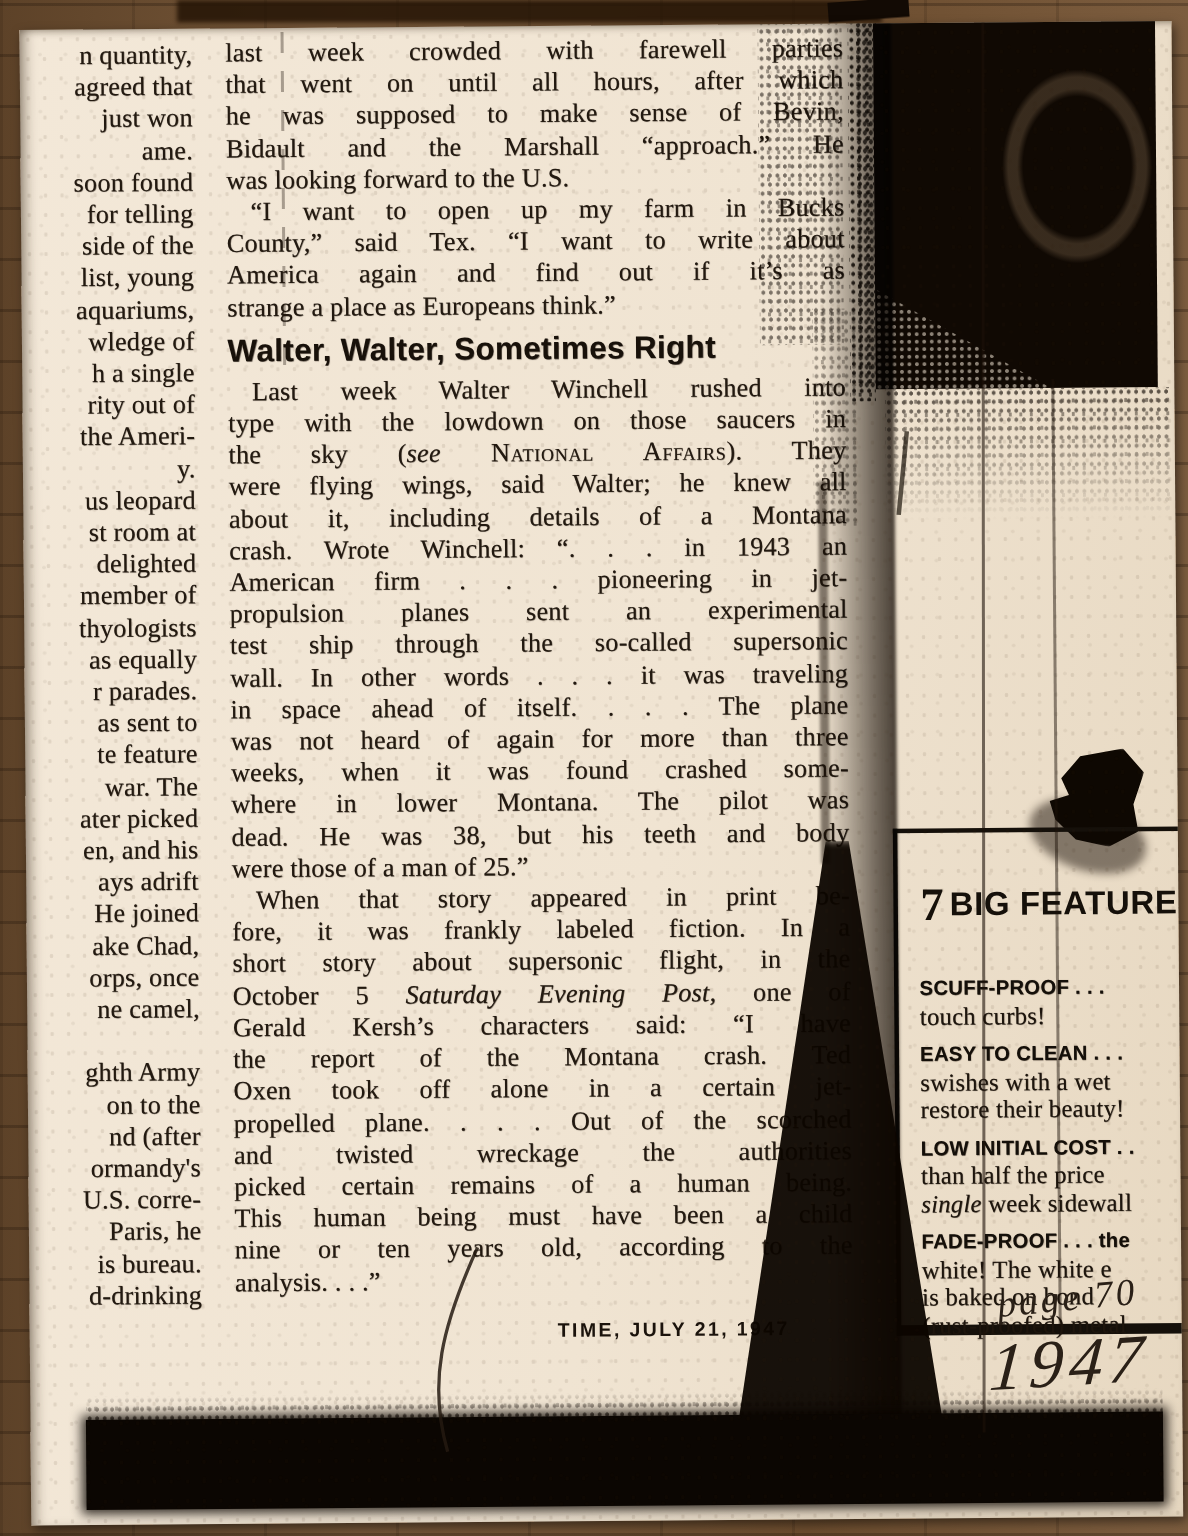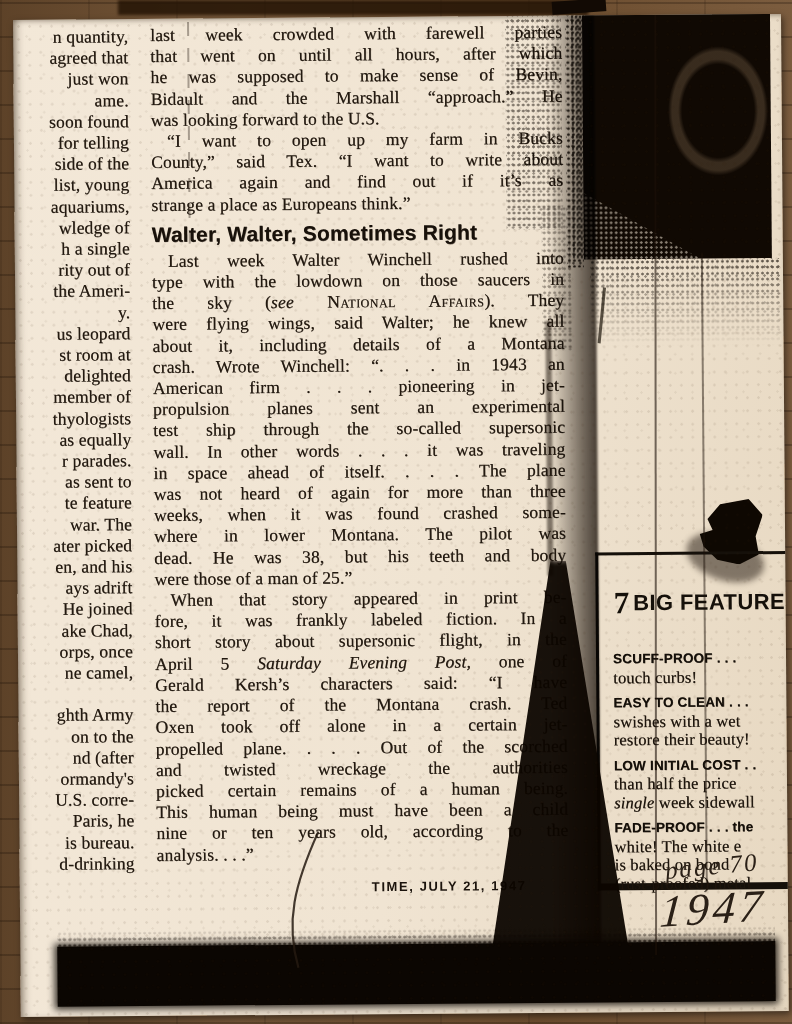--- a/index.html
+++ b/index.html
@@ -191,21 +191,21 @@
         <div class="line">was not heard of again for more than three</div>
         <div class="line">weeks, when it was found crashed some-</div>
         <div class="line">where in lower Montana. The pilot was</div>
         <div class="line">dead. He was 38, but his teeth and body</div>
         <div class="line end">were those of a man of 25.”</div>
       </div>
     <div>
         <div class="line indent">When that story appeared in print be-</div>
         <div class="line">fore, it was frankly labeled fiction. In a</div>
         <div class="line">short story about supersonic flight, in the</div>
-        <div class="line"><span>April 5 </span><span class="seg-i">Saturday Evening Post,</span><span> one of</span></div>
+        <div class="line"><span>October 5 </span><span class="seg-i">Saturday Evening Post,</span><span> one of</span></div>
         <div class="line">Gerald Kersh’s characters said: “I have</div>
         <div class="line">the report of the Montana crash. Ted</div>
         <div class="line">Oxen took off alone in a certain jet-</div>
         <div class="line">propelled plane. . . . Out of the scorched</div>
         <div class="line">and twisted wreckage the authorities</div>
         <div class="line">picked certain remains of a human being.</div>
         <div class="line">This human being must have been a child</div>
         <div class="line">nine or ten years old, according to the</div>
         <div class="line end">analysis. . . .”</div>
       </div>

